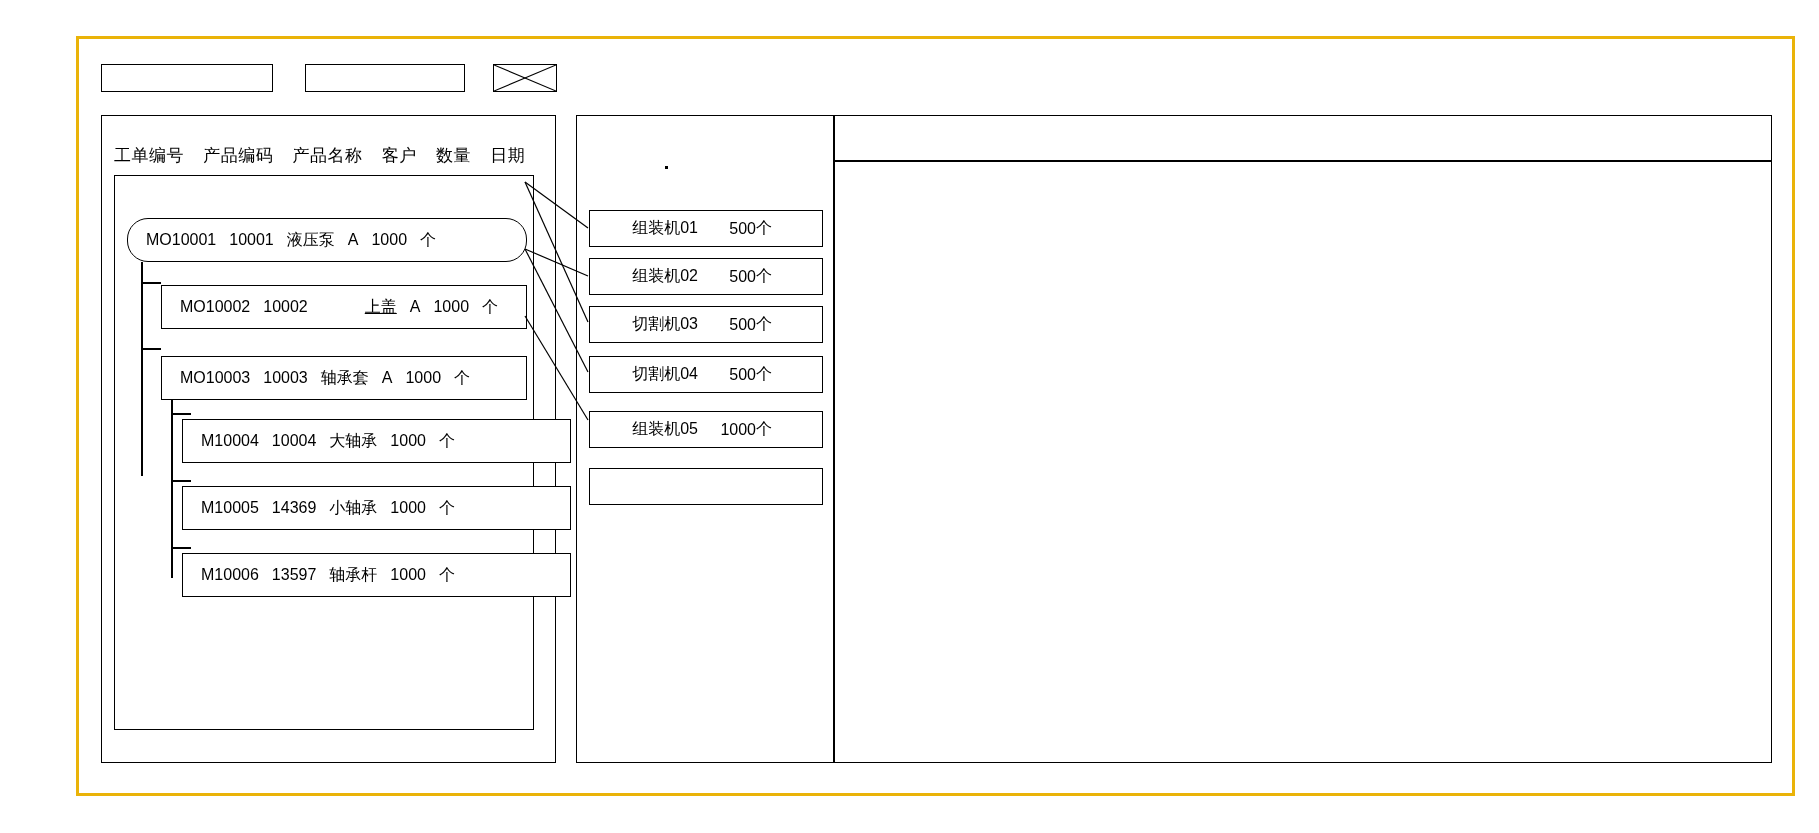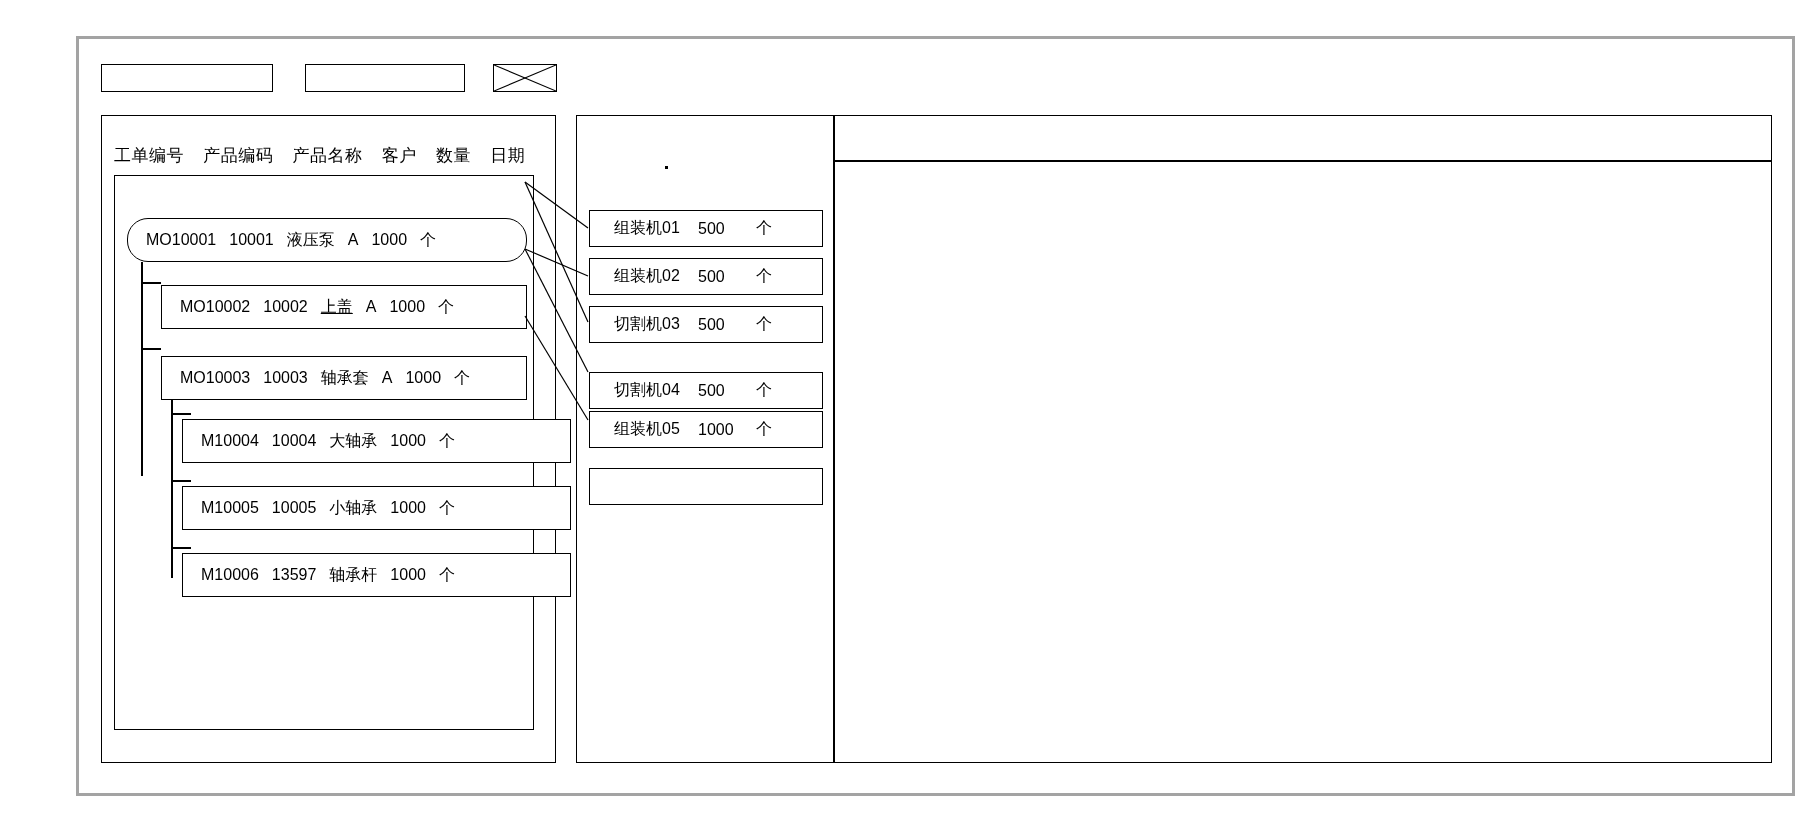--- a/index.html
+++ b/index.html
@@ -15,23 +15,24 @@
     overflow: hidden;
   }
 
   
   #app-window {
     position: absolute;
     left: 76px;
     top: 36px;
     width: 1719px;
     height: 760px;
-    border: 3px solid #a3a3a3;
-    box-sizing: border-box;
-    background: #ffffff;
+    border: 3px solid #eab308;
+    box-sizing: border-box;
+    background: #ffffff;
+    text-align: right;
   }
 
   
   #toolbar {
     position: absolute;
     left: 22px;
     top: 25px;
     height: 28px;
   }
   .tb-box {
@@ -91,21 +92,21 @@
     box-sizing: border-box;
     background: #ffffff;
     font-size: 16px;
     white-space: nowrap;
     display: flex;
     align-items: center;
     padding-left: 18px;
     height: 44px;
   }
   .order-row .cell { margin-right: 13px; }
-  .order-row .cell-underline { text-decoration: underline; }
+  .order-row .cell-underline { text-decoration: underline; margin-left: 44px; }
 
   
   .depth-0 { left: 12px;  width: 400px; top: 42px;  }
   .depth-1 { left: 46px;  width: 366px; }
   .depth-2 { left: 67px;  width: 389px; }
 
   
   .tree-line {
     position: absolute;
     background: #000000;
@@ -233,21 +234,21 @@
       <div class="order-row depth-2" style="top:243px;">
         <span class="cell">M10004</span>
         <span class="cell">10004</span>
         <span class="cell">大轴承</span>
         <span class="cell">1000</span>
         <span class="cell">个</span>
       </div>
 
       <div class="order-row depth-2" style="top:310px;">
         <span class="cell">M10005</span>
-        <span class="cell">10005</span>
+        <span class="cell">14369</span>
         <span class="cell">小轴承</span>
         <span class="cell">1000</span>
         <span class="cell">个</span>
       </div>
 
       <div class="order-row depth-2" style="top:377px;">
         <span class="cell">M10006</span>
         <span class="cell">13597</span>
         <span class="cell">轴承杆</span>
         <span class="cell">1000</span>
@@ -272,21 +273,21 @@
       <span class="m-qty">500</span>
       <span class="m-unit">个</span>
     </div>
 
     <div class="machine-row" style="top:190px;">
       <span class="m-name">切割机03</span>
       <span class="m-qty">500</span>
       <span class="m-unit">个</span>
     </div>
 
-    <div class="machine-row" style="top:256px;">
+    <div class="machine-row" style="top:240px;">
       <span class="m-name">切割机04</span>
       <span class="m-qty">500</span>
       <span class="m-unit">个</span>
     </div>
 
     <div class="machine-row" style="top:295px;">
       <span class="m-name">组装机05</span>
       <span class="m-qty">1000</span>
       <span class="m-unit">个</span>
     </div>

